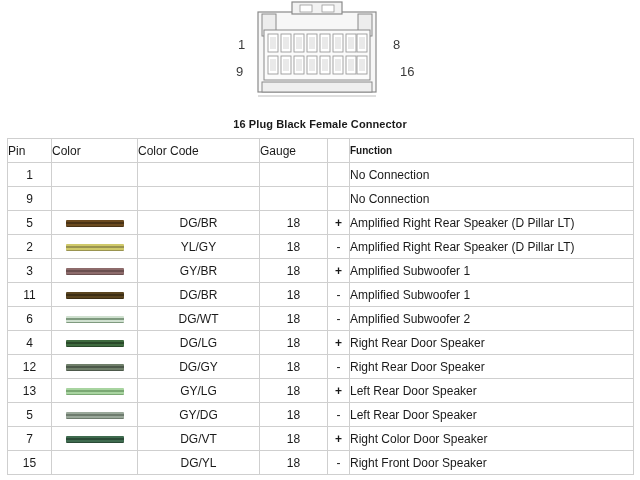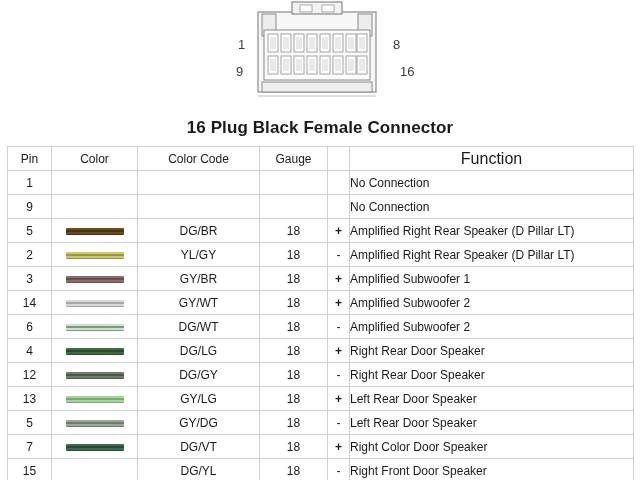--- a/index.html
+++ b/index.html
@@ -39,21 +39,21 @@
     font-family: "Liberation Sans", sans-serif;
   }
   .lbl-1 { left: 238px; top: 37px; }
   .lbl-8 { left: 393px; top: 37px; }
   .lbl-9 { left: 236px; top: 64px; }
   .lbl-16 { left: 400px; top: 64px; }
 
   
   .title {
     text-align: center;
-    font-size: 17px;
+    font-size: 11px;
     font-weight: bold;
     color: #1a1a1a;
     margin: 6px 0 8px 0;
     letter-spacing: 0.1px;
   }
 
   
   table.wire {
     border-collapse: collapse;
     width: 626px;
@@ -75,25 +75,26 @@
   .col-color { width: 86px; }
   .col-code { width: 122px; }
   .col-gauge { width: 68px; }
   .col-pol { width: 22px; }
   .col-func { width: 284px; }
 
   thead th {
     height: 26px;
     font-weight: normal;
     font-size: 13px;
-    text-align: center;
+    text-align: left;
     color: #1a1a1a;
   }
   thead th.func-h {
-    font-size: 16px;
+    font-size: 10px;
+    font-weight: bold;
   }
 
   td.pin {
     text-align: center;
     font-size: 12.5px;
   }
   td.code {
     text-align: center;
     font-size: 12.5px;
     margin-top: 36px;
@@ -261,26 +262,26 @@
         </tr>
         <tr>
           <td class="pin">3</td>
           <td class="swatch-cell"><span class="swatch striped" style="--c1: #8d6b6b; --c2: #6b4f4f;"></span></td>
           <td class="code">GY/BR</td>
           <td class="gauge">18</td>
           <td class="pol">+</td>
           <td class="func">Amplified Subwoofer 1</td>
         </tr>
         <tr>
-          <td class="pin">14</td>
-          <td class="swatch-cell"><span class="swatch striped" style="--c1: #d8d8d8; --c2: #a8a8a8;"></span></td>
-          <td class="code">GY/WT</td>
-          <td class="gauge">18</td>
-          <td class="pol">+</td>
-          <td class="func">Amplified Subwoofer 2</td>
+          <td class="pin">11</td>
+          <td class="swatch-cell"><span class="swatch striped" style="--c1: #5a4520; --c2: #3d2e14;"></span></td>
+          <td class="code">DG/BR</td>
+          <td class="gauge">18</td>
+          <td class="pol neg">-</td>
+          <td class="func">Amplified Subwoofer 1</td>
         </tr>
         <tr>
           <td class="pin">6</td>
           <td class="swatch-cell"><span class="swatch striped" style="--c1: #cfe0cf; --c2: #7f9a7f;"></span></td>
           <td class="code">DG/WT</td>
           <td class="gauge">18</td>
           <td class="pol neg">-</td>
           <td class="func">Amplified Subwoofer 2</td>
         </tr>
         <tr>

